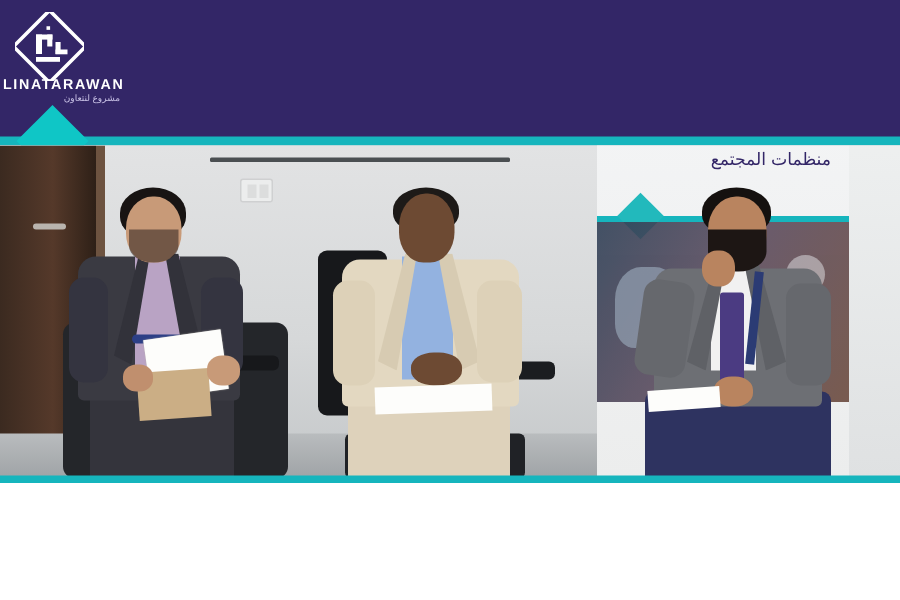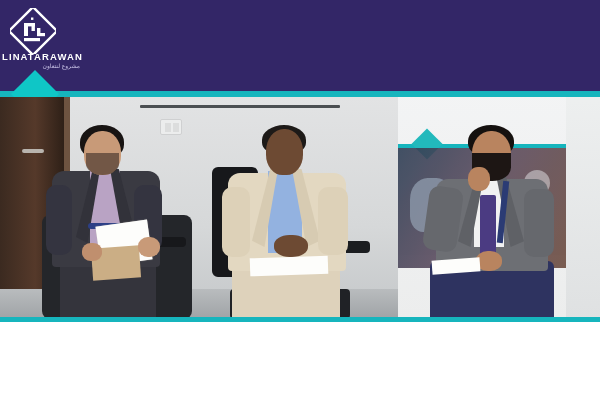--- a/index.html
+++ b/index.html
@@ -183,20 +183,21 @@
       <div class="door-handle"></div>
     </div>
     <div class="door-edge"></div>
     <div class="whiteboard"></div>
     <div class="switch"></div>
     <div class="floor"></div>
 
     <div class="banner">
 
       <div class="banner-txt">
+        <div>منظمات المجتمع</div>
       </div>
       <div class="banner-rule"></div>
       <div class="banner-dia"></div>
       <div class="banner-photo"></div>
     </div>
     <div class="banner-right-wall"></div>
 
     <div class="person" style="left:42px;width:150px;height:200px;">
       <div class="chair" style="left:0px;top:96px;width:150px;height:104px;background:#24262a;border-radius:8px;"></div>
       <div class="chair" style="left:108px;top:118px;width:36px;height:10px;background:#17181b;"></div>

